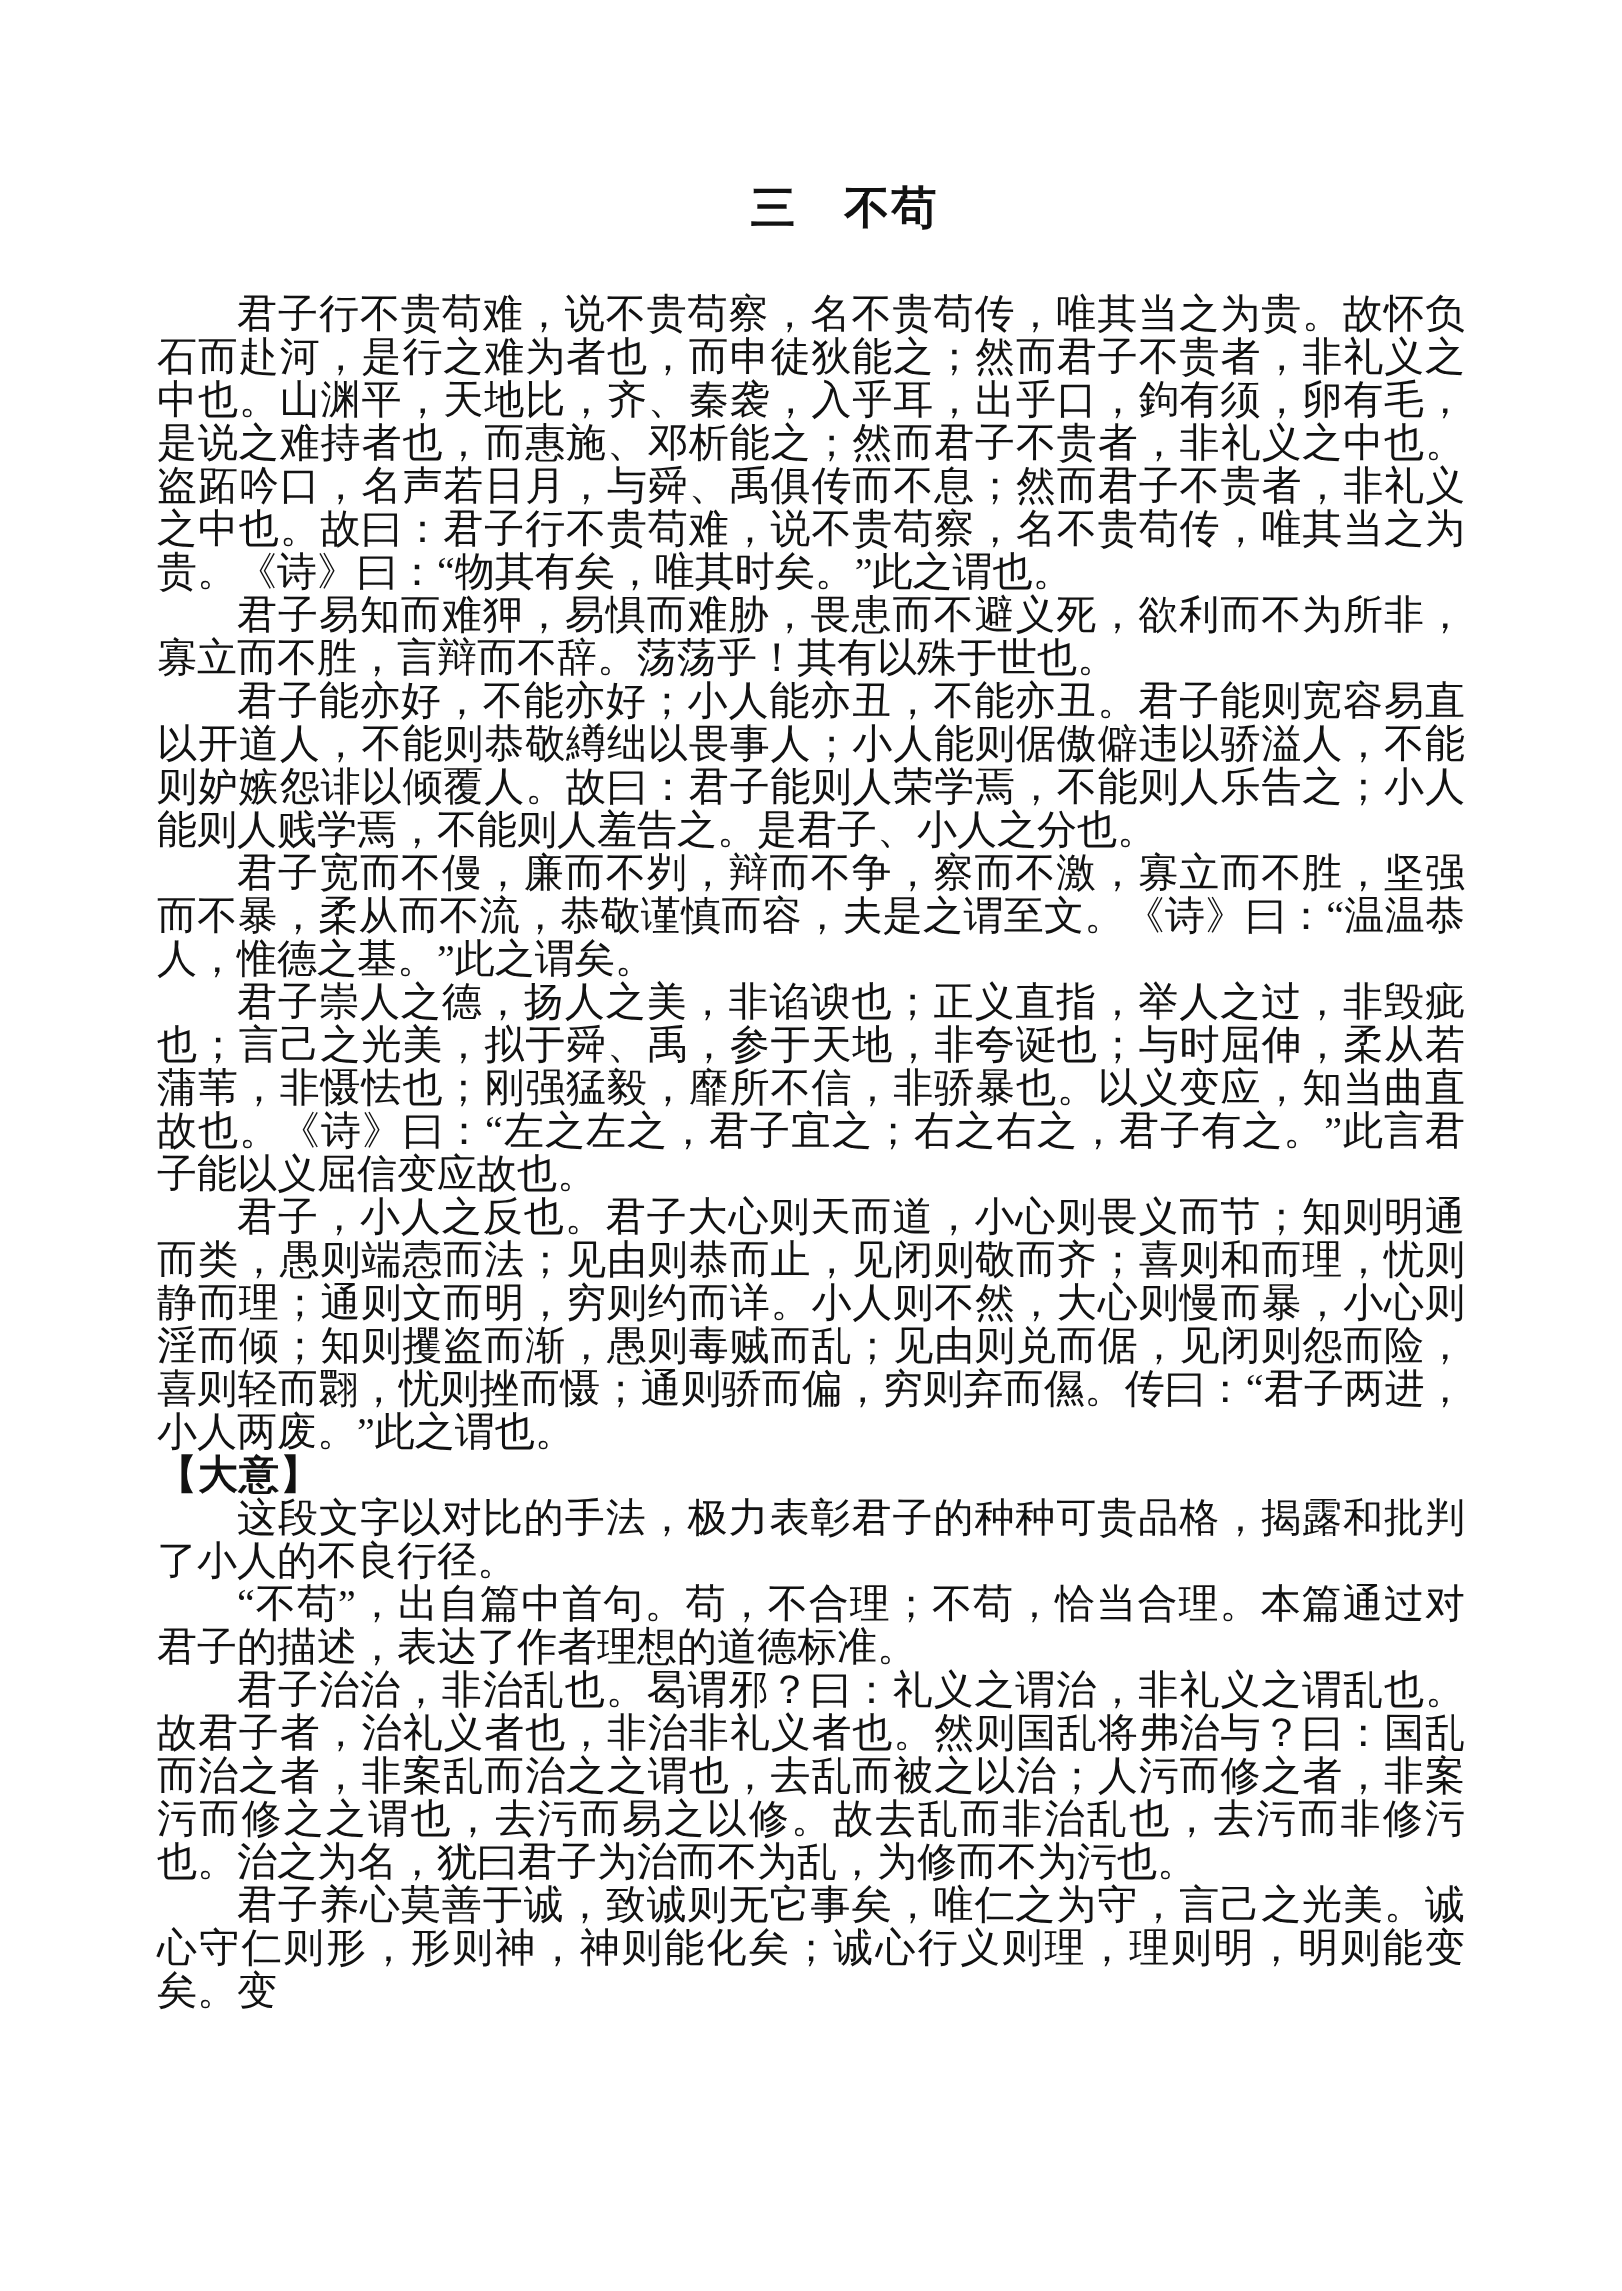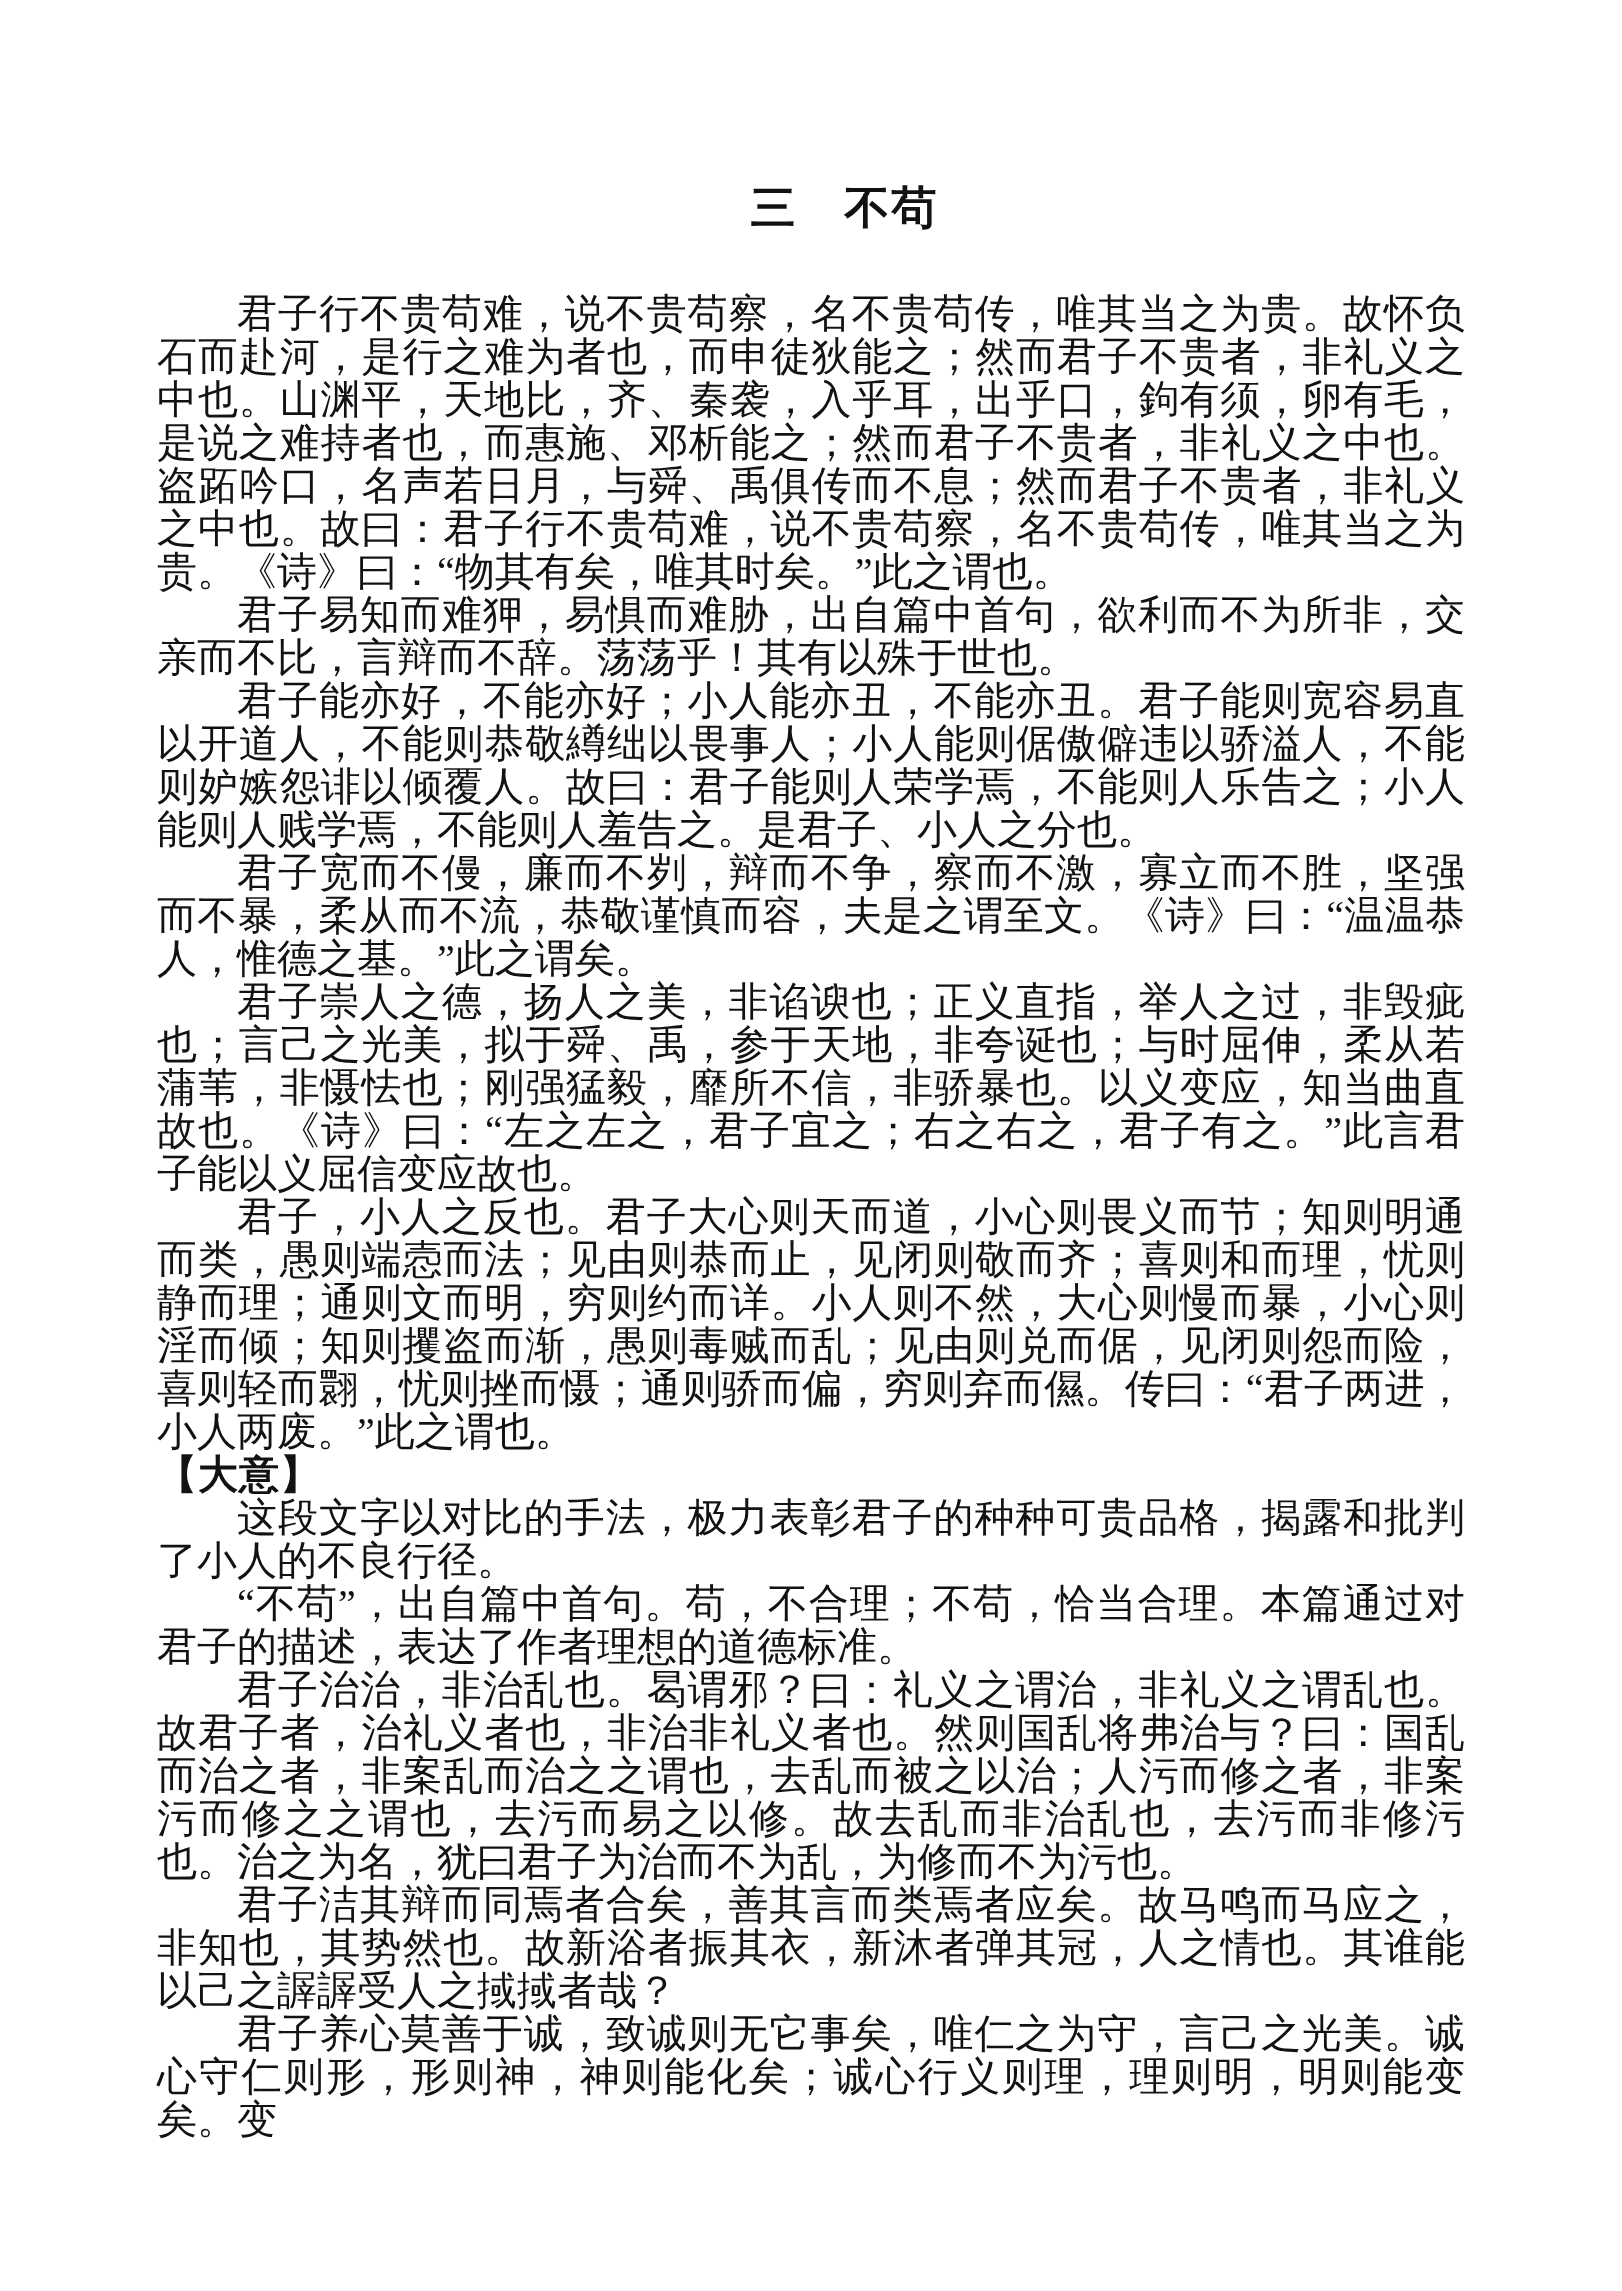--- a/index.html
+++ b/index.html
@@ -51,26 +51,25 @@
   }
 </style>
 </head>
 <body>
 
 <div class="page">
   <h1 class="doc-title">三　不苟</h1>
 
   <div class="doc-body">
     <p class="para">君子行不贵苟难，说不贵苟察，名不贵苟传，唯其当之为贵。故怀负石而赴河，是行之难为者也，而申徒狄能之；然而君子不贵者，非礼义之中也。山渊平，天地比，齐、秦袭，入乎耳，出乎口，鉤有须，卵有毛，是说之难持者也，而惠施、邓析能之；然而君子不贵者，非礼义之中也。盗跖吟口，名声若日月，与舜、禹俱传而不息；然而君子不贵者，非礼义之中也。故曰：君子行不贵苟难，说不贵苟察，名不贵苟传，唯其当之为贵。《诗》曰：“物其有矣，唯其时矣。”此之谓也。</p>
-    <p class="para">君子易知而难狎，易惧而难胁，出自篇中首句，欲利而不为所非，交亲而不比，言辩而不辞。荡荡乎！其有以殊于世也。</p>
+    <p class="para">君子易知而难狎，易惧而难胁，畏患而不避义死，欲利而不为所非，寡立而不胜，言辩而不辞。荡荡乎！其有以殊于世也。</p>
     <p class="para">君子能亦好，不能亦好；小人能亦丑，不能亦丑。君子能则宽容易直以开道人，不能则恭敬繜绌以畏事人；小人能则倨傲僻违以骄溢人，不能则妒嫉怨诽以倾覆人。故曰：君子能则人荣学焉，不能则人乐告之；小人能则人贱学焉，不能则人羞告之。是君子、小人之分也。</p>
     <p class="para">君子宽而不僈，廉而不刿，辩而不争，察而不激，寡立而不胜，坚强而不暴，柔从而不流，恭敬谨慎而容，夫是之谓至文。《诗》曰：“温温恭人，惟德之基。”此之谓矣。</p>
     <p class="para">君子崇人之德，扬人之美，非谄谀也；正义直指，举人之过，非毁疵也；言己之光美，拟于舜、禹，参于天地，非夸诞也；与时屈伸，柔从若蒲苇，非慑怯也；刚强猛毅，靡所不信，非骄暴也。以义变应，知当曲直故也。《诗》曰：“左之左之，君子宜之；右之右之，君子有之。”此言君子能以义屈信变应故也。</p>
     <p class="para">君子，小人之反也。君子大心则天而道，小心则畏义而节；知则明通而类，愚则端悫而法；见由则恭而止，见闭则敬而齐；喜则和而理，忧则静而理；通则文而明，穷则约而详。小人则不然，大心则慢而暴，小心则淫而倾；知则攫盗而渐，愚则毒贼而乱；见由则兑而倨，见闭则怨而险，喜则轻而翾，忧则挫而慑；通则骄而偏，穷则弃而儑。传曰：“君子两进，小人两废。”此之谓也。</p>
     <h2 class="section-heading">【大意】</h2>
     <p class="para">这段文字以对比的手法，极力表彰君子的种种可贵品格，揭露和批判了小人的不良行径。</p>
     <p class="para">“不苟”，出自篇中首句。苟，不合理；不苟，恰当合理。本篇通过对君子的描述，表达了作者理想的道德标准。</p>
     <p class="para">君子治治，非治乱也。曷谓邪？曰：礼义之谓治，非礼义之谓乱也。故君子者，治礼义者也，非治非礼义者也。然则国乱将弗治与？曰：国乱而治之者，非案乱而治之之谓也，去乱而被之以治；人污而修之者，非案污而修之之谓也，去污而易之以修。故去乱而非治乱也，去污而非修污也。治之为名，犹曰君子为治而不为乱，为修而不为污也。</p>
-    <p class="para">君子洁其辩而同焉者合矣，善其言而类焉者应矣。故马鸣而马应之，非知也，其势然也。故新浴者振其衣，新沐者弹其冠，人之情也。其谁能以己之謘謘受人之掝掝者哉？</p>
     <p class="para">君子养心莫善于诚，致诚则无它事矣，唯仁之为守，言己之光美。诚心守仁则形，形则神，神则能化矣；诚心行义则理，理则明，明则能变矣。变</p>
   </div>
 </div>
 
 
 </body></html>

